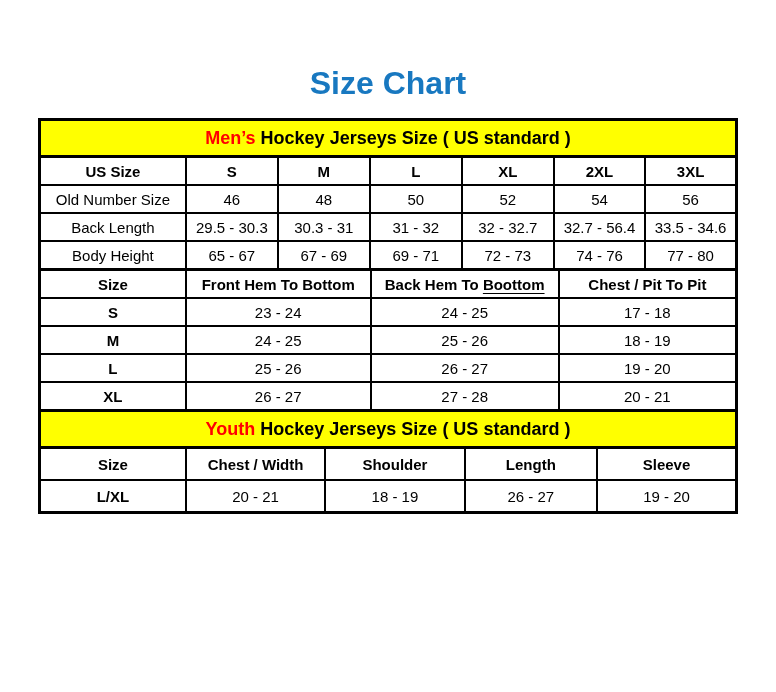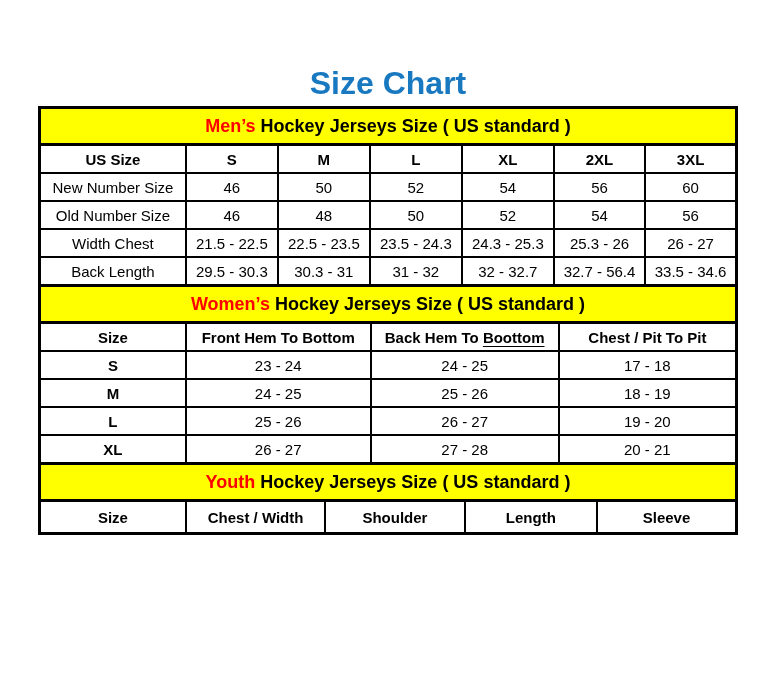--- a/index.html
+++ b/index.html
@@ -21,21 +21,21 @@
     text-align: center;
     color: #1878C0;
     font-size: 32px;
     font-weight: bold;
     line-height: 1.1;
     letter-spacing: 0px;
   }
   .chart-wrap {
     position: absolute;
     left: 38px;
-    top: 106px;
+    top: 118px;
     width: 700px;
   }
   table.size-table {
     width: 100%;
     border-collapse: collapse;
     table-layout: fixed;
     border: 3px solid #000000;
     margin-top: -3px;
   }
   table.size-table:first-child { margin-top: 0; }
@@ -94,68 +94,56 @@
           <tr>
             <th>US Size</th>
             <th>S</th>
             <th>M</th>
             <th>L</th>
             <th>XL</th>
             <th>2XL</th>
             <th>3XL</th>
           </tr>
           <tr>
-            <td>New Number Size</td>
-            <td>46</td>
-            <td>50</td>
-            <td>52</td>
-            <td>54</td>
-            <td>56</td>
-            <td>60</td>
-          </tr>
-          <tr>
             <td>Old Number Size</td>
             <td>46</td>
             <td>48</td>
             <td>50</td>
             <td>52</td>
             <td>54</td>
             <td>56</td>
           </tr>
           <tr>
-            <td>Width Chest</td>
-            <td>21.5 - 22.5</td>
-            <td>22.5 - 23.5</td>
-            <td>23.5 - 24.3</td>
-            <td>24.3 - 25.3</td>
-            <td>25.3 - 26</td>
-            <td>26 - 27</td>
-          </tr>
-          <tr>
             <td>Back Length</td>
             <td>29.5 - 30.3</td>
             <td>30.3 - 31</td>
             <td>31 - 32</td>
             <td>32 - 32.7</td>
             <td>32.7 - 56.4</td>
             <td>33.5 - 34.6</td>
+          </tr>
+          <tr>
+            <td>Body Height</td>
+            <td>65 - 67</td>
+            <td>67 - 69</td>
+            <td>69 - 71</td>
+            <td>72 - 73</td>
+            <td>74 - 76</td>
+            <td>77 - 80</td>
           </tr>
         </tbody>
       </table>
     <table class="size-table" data-table="womens">
         <colgroup>
           <col style="width:21%">
           <col style="width:26.5%">
           <col style="width:27%">
           <col style="width:25.5%">
         </colgroup>
         <tbody>
-          <tr>
-            <td class="banner" colspan="4"><span class="banner-red">Women’s</span><span> Hockey Jerseys Size ( US standard )</span></td>
-          </tr>
           <tr>
             <th>Size</th>
             <th>Front Hem To Bottom</th>
             <th>Back Hem To <span class="wavy">Boottom</span></th>
             <th>Chest / Pit To Pit</th>
           </tr>
           <tr>
             <td class="bold">S</td>
             <td>23 - 24</td>
             <td>24 - 25</td>
@@ -193,16 +181,23 @@
           <tr>
             <td class="banner" colspan="5"><span class="banner-red">Youth</span><span> Hockey Jerseys Size ( US standard )</span></td>
           </tr>
           <tr>
             <th>Size</th>
             <th>Chest / Width</th>
             <th>Shoulder</th>
             <th>Length</th>
             <th>Sleeve</th>
           </tr>
+          <tr>
+            <td class="bold">L/XL</td>
+            <td>20 - 21</td>
+            <td>18 - 19</td>
+            <td>26 - 27</td>
+            <td>19 - 20</td>
+          </tr>
         </tbody>
       </table>
   </div>
 </div>
 
 </body></html>

